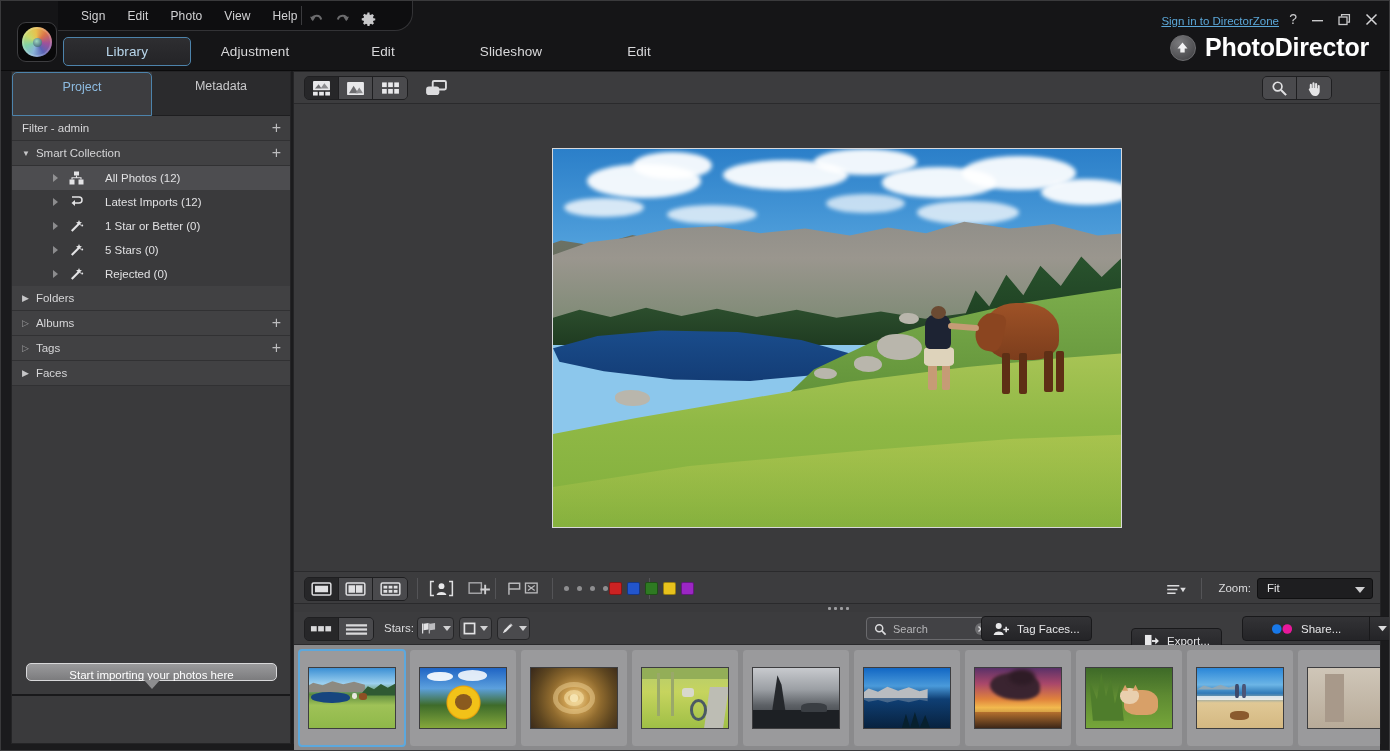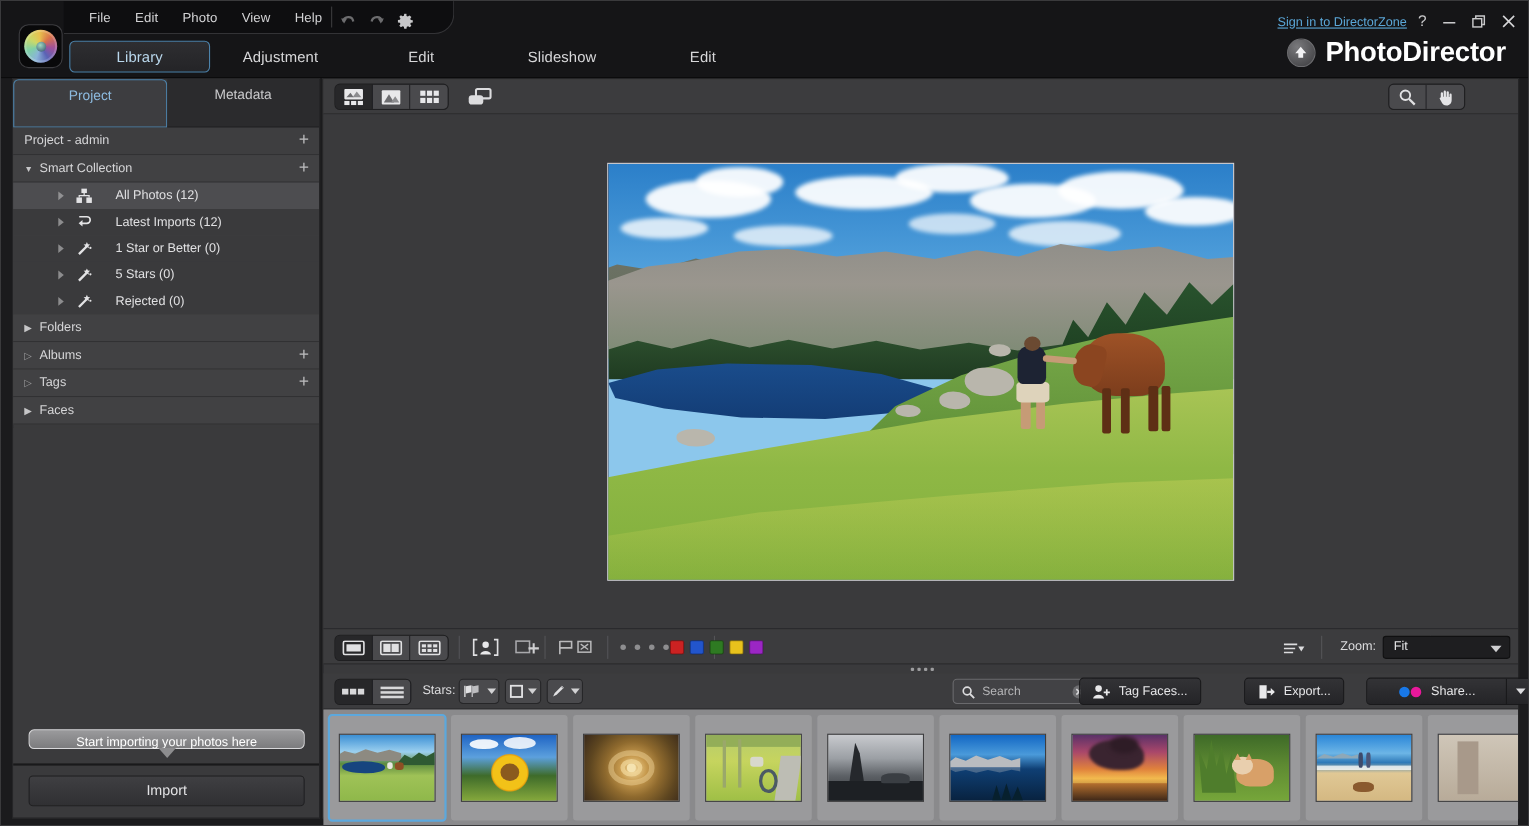--- a/index.html
+++ b/index.html
@@ -382,21 +382,21 @@
 
   <div class="titlebar">
 
     <div class="logo">
       <div class="logo-swirl"></div>
     </div>
 
     <div class="menustrip"></div>
 
     <div class="menu-items">
-      <div class="menu-item">File</div>
+      <div class="menu-item">Sign</div>
       <div class="menu-item">Edit</div>
       <div class="menu-item">Photo</div>
       <div class="menu-item">View</div>
       <div class="menu-item">Help</div>
     </div>
     <div class="menu-sep"></div>
 
     <div class="hist-icons">
       <span class="ic-undo">
         <svg viewBox="0 0 16 14" width="15" height="13">
@@ -461,21 +461,21 @@
   <div class="leftpanel">
 
     <div class="panel-tabs">
       <div class="panel-tab active">Project</div>
       <div class="panel-tab">Metadata</div>
     </div>
 
     <div class="tree">
 
       <div class="tree-header">
-        <span>Project - admin</span>
+        <span>Filter - admin</span>
         <span class="plus">+</span>
       </div>
 
       <div class="tree-section">
         <span class="caret-d">▼</span>
         <span>Smart Collection</span>
         <span class="plus">+</span>
       </div>
 
       <div class="tree-item selected">
@@ -558,21 +558,20 @@
       <div class="tree-section">
         <span class="caret-r">▶</span>
         <span>Faces</span>
       </div>
     </div>
 
     <div class="panel-fill"></div>
 
     <div class="importhint">Start importing your photos here</div>
     <div class="import-sep"></div>
-    <div class="importbtn">Import</div>
   </div>
 
   <div class="main">
 
     <div class="viewbar">
       <div class="segbtns" style="left:10px; top:4px;">
         <div class="segbtn active">
           <svg viewBox="0 0 20 17" width="19" height="16">
             <rect x="1" y="1" width="18" height="10" rx="1" fill="#e8e8ea"></rect>
             <path d="M3 9 L7 4.5 L10 9 Z" fill="#6d6d70"></path>
@@ -840,21 +839,21 @@
         <span>
           <svg viewBox="0 0 18 15" width="17" height="14">
             <circle cx="6" cy="4.3" r="3.2" fill="#e8e8ea"></circle>
             <path d="M0.6 14 C1.2 9, 10.8 9, 11.4 14 Z" fill="#e8e8ea"></path>
             <path d="M14 5 V11 M11 8 H17" stroke="#e8e8ea" stroke-width="1.7"></path>
           </svg>
         </span>
         <span>Tag Faces...</span>
       </div>
 
-      <div class="actbtn" style="left:837px; top:4px;">
+      <div class="actbtn" style="left:837px; top:16px;">
         <span>
           <svg viewBox="0 0 18 15" width="17" height="14">
             <path d="M2 1 H9 V14 H2 Z" fill="#e8e8ea"></path>
             <path d="M9.5 7.5 H16" stroke="#e8e8ea" stroke-width="2"></path>
             <path d="M13 3.8 L17 7.5 L13 11.2 Z" fill="#e8e8ea"></path>
           </svg>
         </span>
         <span>Export...</span>
       </div>
 

